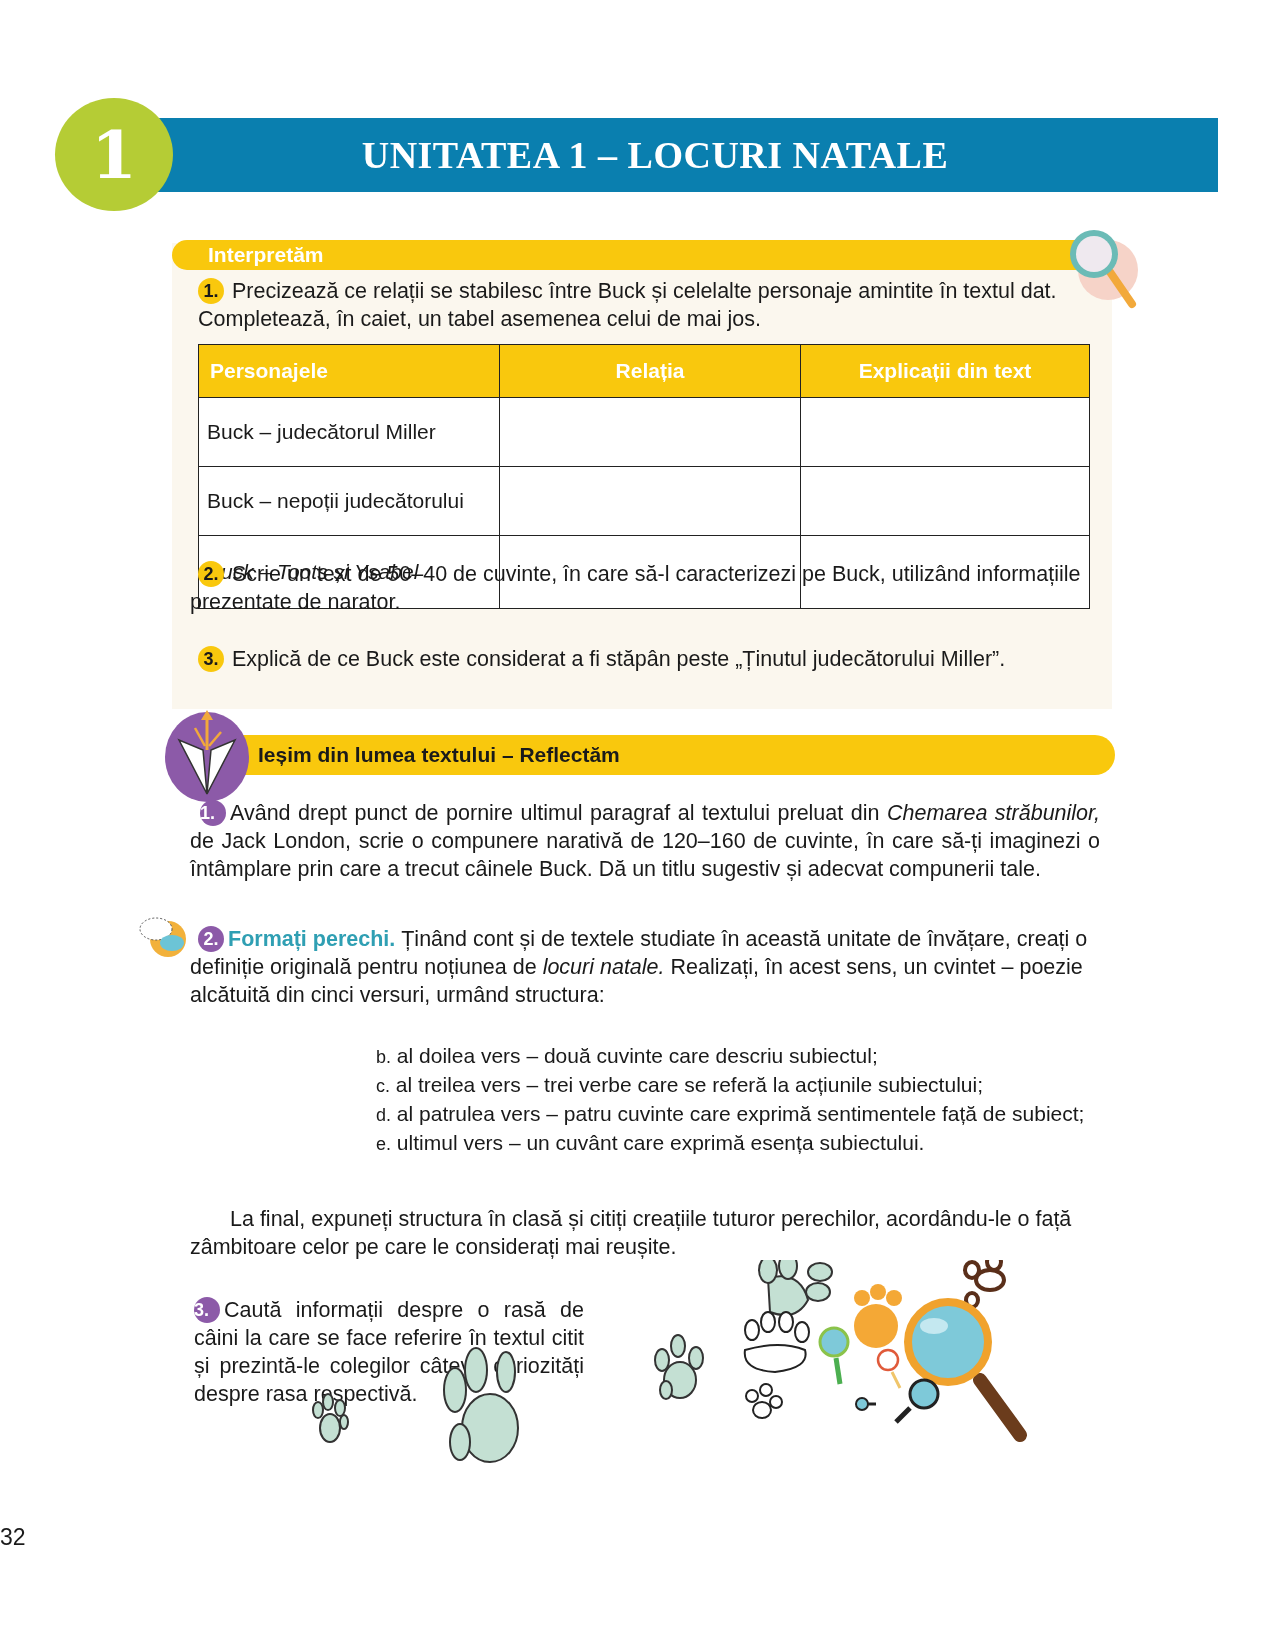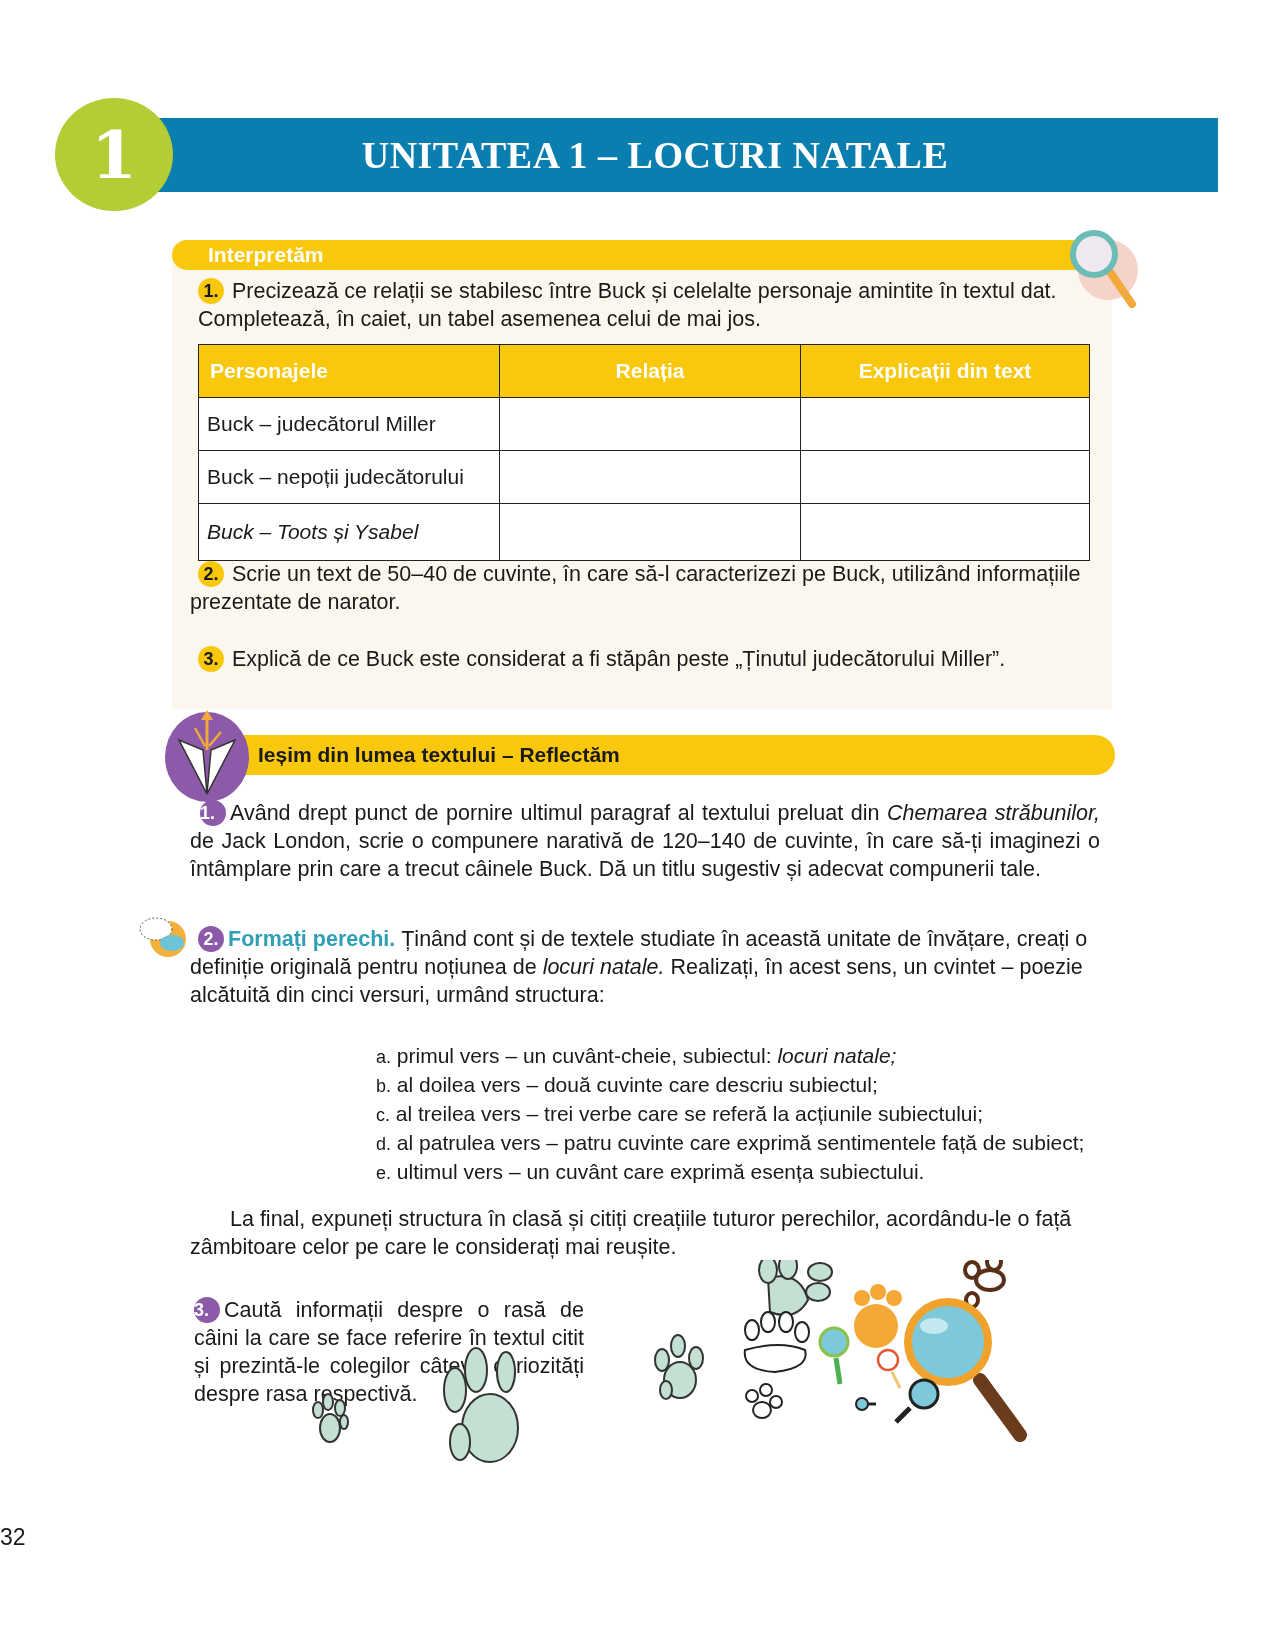--- a/index.html
+++ b/index.html
@@ -24,21 +24,21 @@
 
   .q { font-size:21.5px; line-height:28px; }
   .num-y { display:inline-block; width:26px; height:26px; border-radius:50%; background:#f9c80d; color:#1a1a1a;
            font-weight:bold; font-size:18px; line-height:26px; text-align:center; margin-right:8px; vertical-align:1px; }
   .num-p { display:inline-block; width:26px; height:26px; border-radius:50%; background:#8c5aa8; color:#fff;
            font-weight:bold; font-size:18px; line-height:26px; text-align:center; margin-right:4px; vertical-align:1px; }
 
   table.rel { position:absolute; left:198px; top:344px; width:892px; border-collapse:collapse; font-size:21px; }
   table.rel th { background:#f9c80d; color:#fff; font-weight:bold; height:52px; border:1.5px solid #222; padding:0 11px; }
   table.rel th.c0 { text-align:left; }
-  table.rel td { background:#fff; border:1.5px solid #222; height:44px; padding:4px 8px; }
+  table.rel td { background:#fff; border:1.5px solid #222; height:44px; padding:12px 8px; }
   table.rel tr.r3 td { height:48px;font-style:italic; }
 
   
   .pill2 { left:222px; top:735px; width:893px; height:40px; background:#f9c80d; border-radius:0 20px 20px 0; }
   .pill2-label { left:258px; top:735px; height:40px; line-height:40px; font-weight:bold; font-size:21px; color:#1a1a1a; }
   .book-circle { left:165px; top:712px; width:84px; height:90px; border-radius:50%; background:#8c5aa8; }
 
   .justify { text-align:justify; text-align-last:left; }
   .teal { color:#2f9fb3; font-weight:bold; }
   .cloud { left:136px; top:913px; width:56px; height:46px; }
@@ -113,35 +113,34 @@
   <path d="M42 88 L14 34 L38 44 Z" fill="#fff" stroke="#333" stroke-width="1.5"></path>
   <path d="M42 88 L70 34 L46 44 Z" fill="#fff" stroke="#333" stroke-width="1.5"></path>
   <path d="M42 44 L42 8" stroke="#f2a93b" stroke-width="3"></path>
   <path d="M36 14 L42 4 L48 14 Z" fill="#f2a93b"></path>
   <path d="M40 40 L30 22" stroke="#f2a93b" stroke-width="2.5"></path>
   <path d="M44 40 L56 26" stroke="#f2a93b" stroke-width="2.5"></path>
 </svg>
 <div class="abs pill2-label">Ieșim din lumea textului – Reflectăm</div>
 
 <div class="abs q justify" style="left:190px; top:799px; width:910px;">
-  <span class="num-p" style="margin-left:10px;">1.</span><span>Având drept punct de pornire ultimul paragraf al textului preluat din </span><i>Chemarea străbunilor,</i><span> de Jack London, scrie o compunere narativă de 120–140 de cuvinte, în care să-ți imaginezi o întâmplare prin care a trecut câinele Buck. Dă un titlu sugestiv și adecvat compunerii tale.</span>
+  <span class="num-p" style="margin-left:10px;">1.</span><span>Având drept punct de pornire ultimul paragraf al textului preluat din </span><i>Chemarea străbunilor,</i><span> de Jack London, scrie o compunere narativă de 120–160 de cuvinte, în care să-ți imaginezi o întâmplare prin care a trecut câinele Buck. Dă un titlu sugestiv și adecvat compunerii tale.</span>
 </div>
 
 <svg class="abs cloud" viewBox="0 0 56 46">
   <circle cx="32" cy="26" r="18" fill="#f2b13b"></circle>
   <ellipse cx="20" cy="16" rx="16" ry="11" fill="#fff" stroke="#555" stroke-dasharray="2,2"></ellipse>
   <ellipse cx="36" cy="30" rx="12" ry="8" fill="#6cc4d6"></ellipse>
 </svg>
 
 <div class="abs q" style="left:190px; top:925px; width:920px;">
   <span class="num-p" style="margin-left:8px;">2.</span><span class="teal">Formați perechi.</span><span> Ținând cont și de textele studiate în această unitate de învățare, creați o definiție originală pentru noțiunea de </span><i>locuri natale.</i><span> Realizați, în acest sens, un cvintet – poezie alcătuită din cinci versuri, urmând structura:</span>
 </div>
 
 <div class="abs list">
-  <div><span class="lbl">a.</span> <span>primul vers – un cuvânt-cheie, subiectul: </span><i>locuri natale;</i></div>
   <div><span class="lbl">b.</span> <span>al doilea vers – două cuvinte care descriu subiectul;</span></div>
   <div><span class="lbl">c.</span> <span>al treilea vers – trei verbe care se referă la acțiunile subiectului;</span></div>
   <div><span class="lbl">d.</span> <span>al patrulea vers – patru cuvinte care exprimă sentimentele față de subiect;</span></div>
   <div><span class="lbl">e.</span> <span>ultimul vers – un cuvânt care exprimă esența subiectului.</span></div>
 </div>
 
 <div class="abs q" style="left:190px; top:1205px; width:920px; text-indent:40px;">La final, expuneți structura în clasă și citiți creațiile tuturor perechilor, acordându-le o față zâmbitoare celor pe care le considerați mai reușite.</div>
 
 <div class="abs q justify" style="left:194px; top:1296px; width:390px;">
   <span class="num-p">3.</span><span>Caută informații despre o rasă de câini la care se face referire în textul citit și prezintă-le colegilor câteva curiozități despre rasa respectivă.</span>

